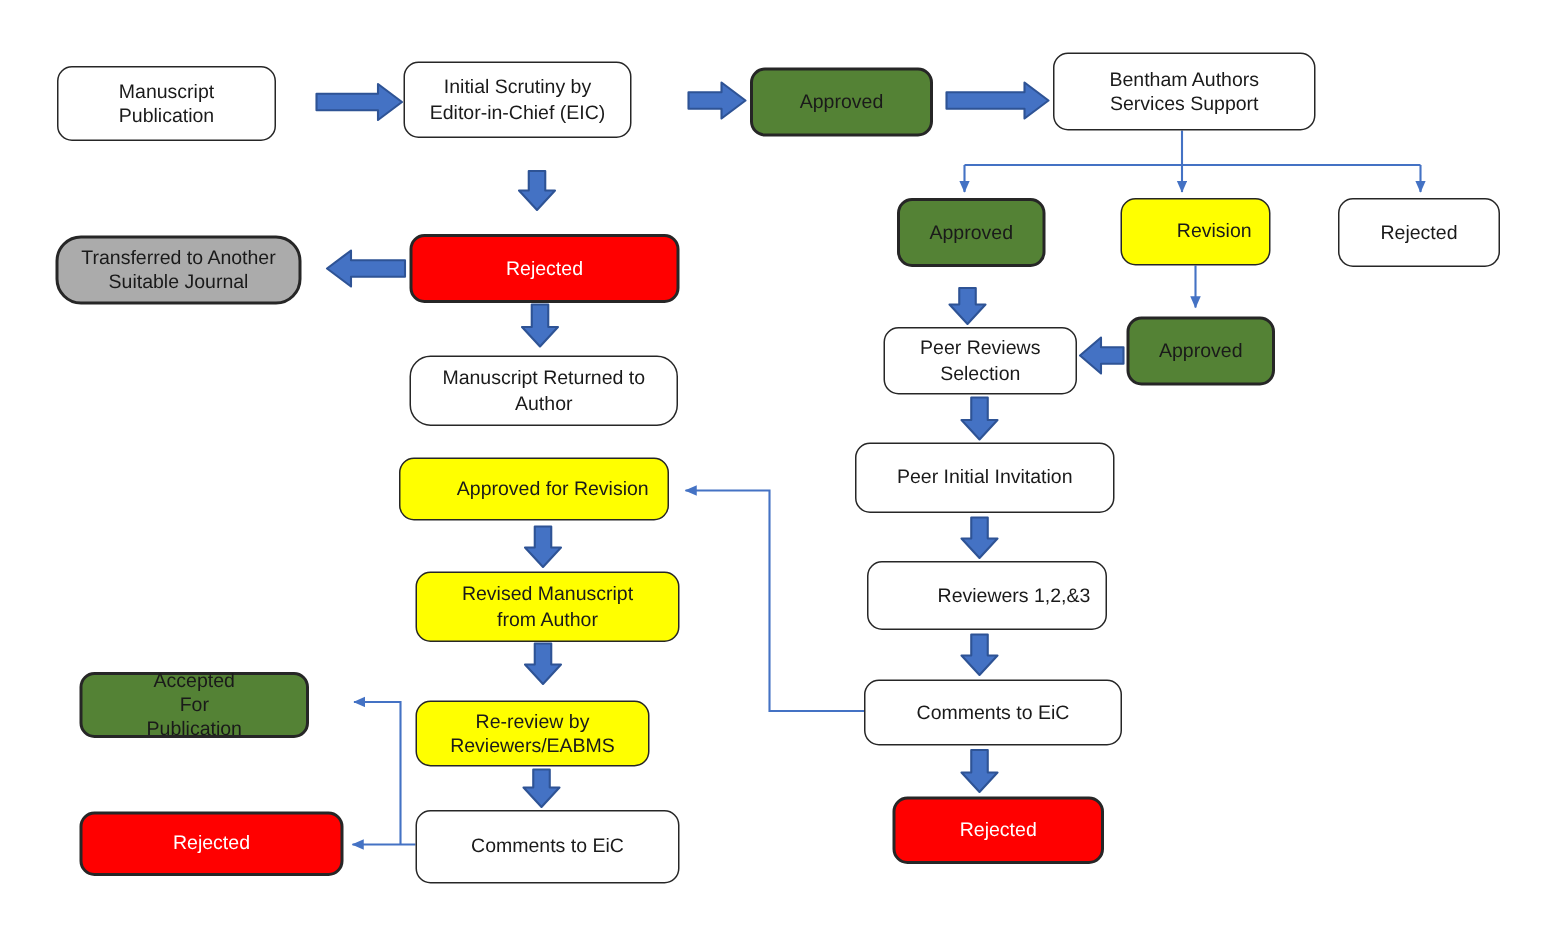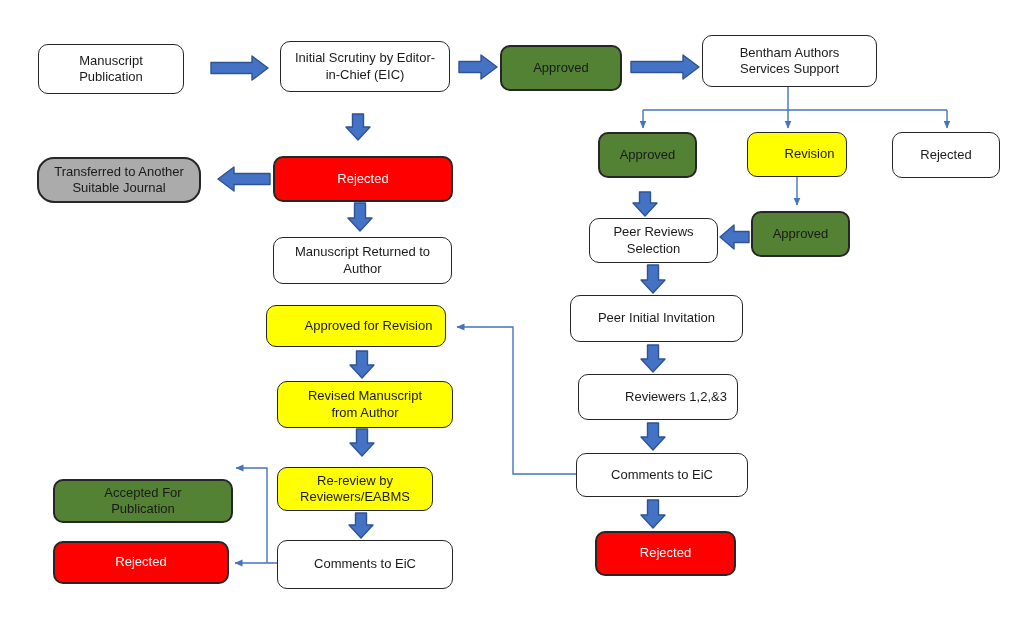--- a/index.html
+++ b/index.html
@@ -22,40 +22,40 @@
     background:var(--white);border:1.4px solid var(--node-border);
     border-radius:10px;box-sizing:border-box;padding:2px 8px;
   }
   .node.green{background:var(--green);border-width:2px;}
   .node.yellow{background:var(--yellow);padding-left:33px;}
   .node.red{background:var(--red);border-width:2px;color:var(--text-light);}
   .node.gray{background:var(--gray);border-width:2px;}
 
   
   #n-manuscript-submission{left:38px;top:44px;width:146px;height:50px;}
-  #n-initial-scrutiny{left:280px;top:41px;width:170px;height:51px;}
+  #n-initial-scrutiny{left:269px;top:41px;width:152px;height:51px;}
   #n-approved-top{left:500px;top:45px;width:122px;height:46px;}
   #n-bentham{left:702px;top:35px;width:175px;height:52px;padding:2px 18px;}
   #n-approved-right{left:598px;top:132px;width:99px;height:46px;}
   #n-revision{left:747px;top:132px;width:100px;height:45px;}
   #n-rejected-right-top{left:892px;top:132px;width:108px;height:46px;}
   #n-peer-reviews-selection{left:589px;top:218px;width:129px;height:45px;}
   #n-approved-side{left:751px;top:211px;width:99px;height:46px;}
   #n-peer-review-invitation{left:570px;top:295px;width:173px;height:47px;}
   #n-reviewers{left:578px;top:374px;width:160px;height:46px;padding-left:44px;}
   #n-comments-eic-right{left:576px;top:453px;width:172px;height:44px;}
   #n-rejected-right-bottom{left:595px;top:531px;width:141px;height:45px;}
   #n-transferred{left:37px;top:157px;width:164px;height:46px;border-radius:17px;}
   #n-rejected-left{left:273px;top:156px;width:180px;height:46px;}
-  #n-manuscript-returned{left:273px;top:237px;width:179px;height:47px;}
+  #n-manuscript-returned{left:273px;top:237px;width:179px;height:47px;border-radius:14px;}
   #n-approved-for-revision{left:266px;top:305px;width:180px;height:42px;}
   #n-revised-manuscript{left:277px;top:381px;width:176px;height:47px;padding:2px 22px;}
   #n-re-review{left:277px;top:467px;width:156px;height:44px;padding:14px 30px;}
   #n-comments-eic-left{left:277px;top:540px;width:176px;height:49px;}
-  #n-accepted-publication{left:53px;top:448px;width:180px;height:44px;padding:2px 40px;margin-top:31px;}
+  #n-accepted-publication{left:53px;top:448px;width:153px;height:44px;padding:2px 40px;}
   #n-rejected-bottom-left{left:53px;top:541px;width:176px;height:43px;}
 </style>
 </head>
 <body>
 
 <div id="canvas">
 
   <svg id="wires" viewBox="0 0 1035 626" xmlns="http://www.w3.org/2000/svg">
     <defs>
       <marker id="ah" markerWidth="9" markerHeight="8" refX="7.5" refY="3.5" orient="auto" markerUnits="userSpaceOnUse">

